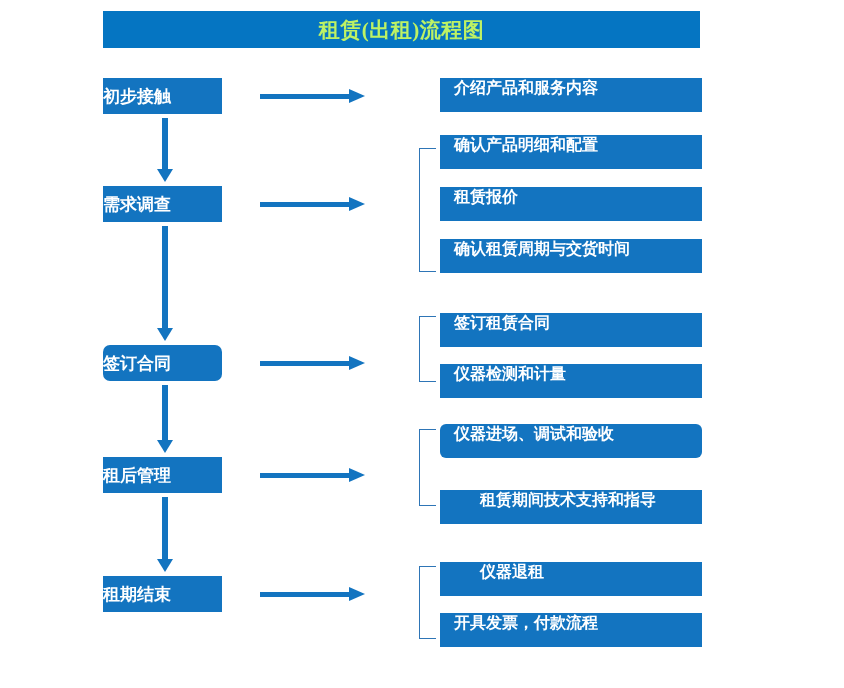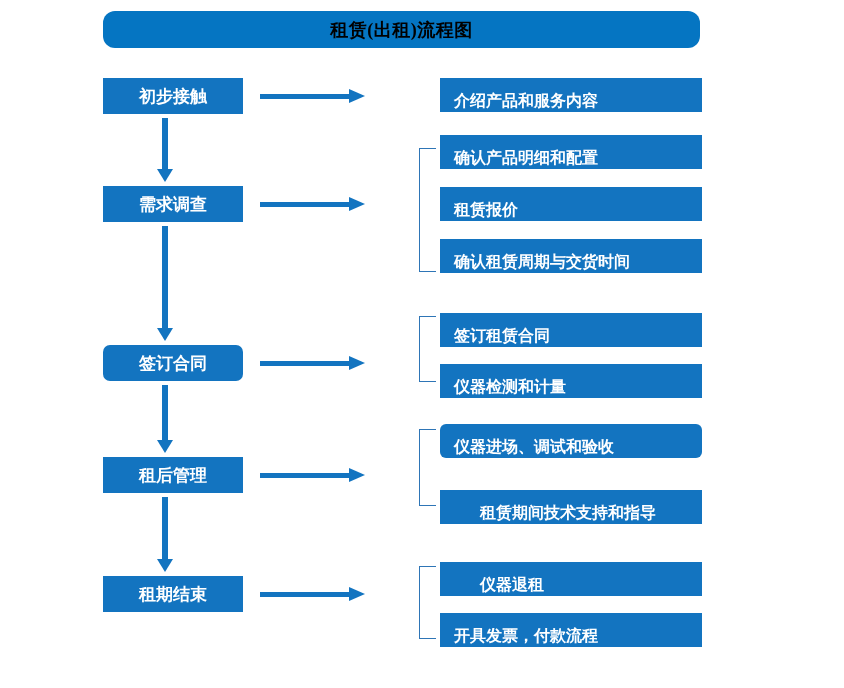--- a/index.html
+++ b/index.html
@@ -17,52 +17,50 @@
     width: 844px; height: 688px;
     background: #ffffff;
   }
 
   
   .title-bar {
     position: absolute;
     left: 103px; top: 11px;
     width: 597px; height: 37px;
     background: #0575C2;
-    color: #000000;
+    color: #bef264;
     display: flex;
     align-items: center;
     justify-content: center;
-    font-size: 18px;
+    font-size: 21px;
     font-weight: bold;
     letter-spacing: 0.5px;
-    border-radius: 12px;
   }
 
   
   .stage-box {
     position: absolute;
-    width: 140px; height: 36px;
+    width: 119px; height: 36px;
     background: #1374C0;
     color: #ffffff;
     display: flex;
     align-items: center;
-    justify-content: center;
     font-size: 17px;
     font-weight: bold;
   }
 
   
   .detail-box {
     position: absolute;
     left: 440px;
     width: 262px; height: 34px;
     background: #1374C0;
     color: #ffffff;
     display: flex;
-    align-items: flex-end;
+    align-items: flex-start;
     font-size: 16px;
     font-weight: bold;
     padding-left: 14px;
   }
 
   
   .h-arrow {
     position: absolute;
     width: 105px; height: 16px;
     pointer-events: none;

